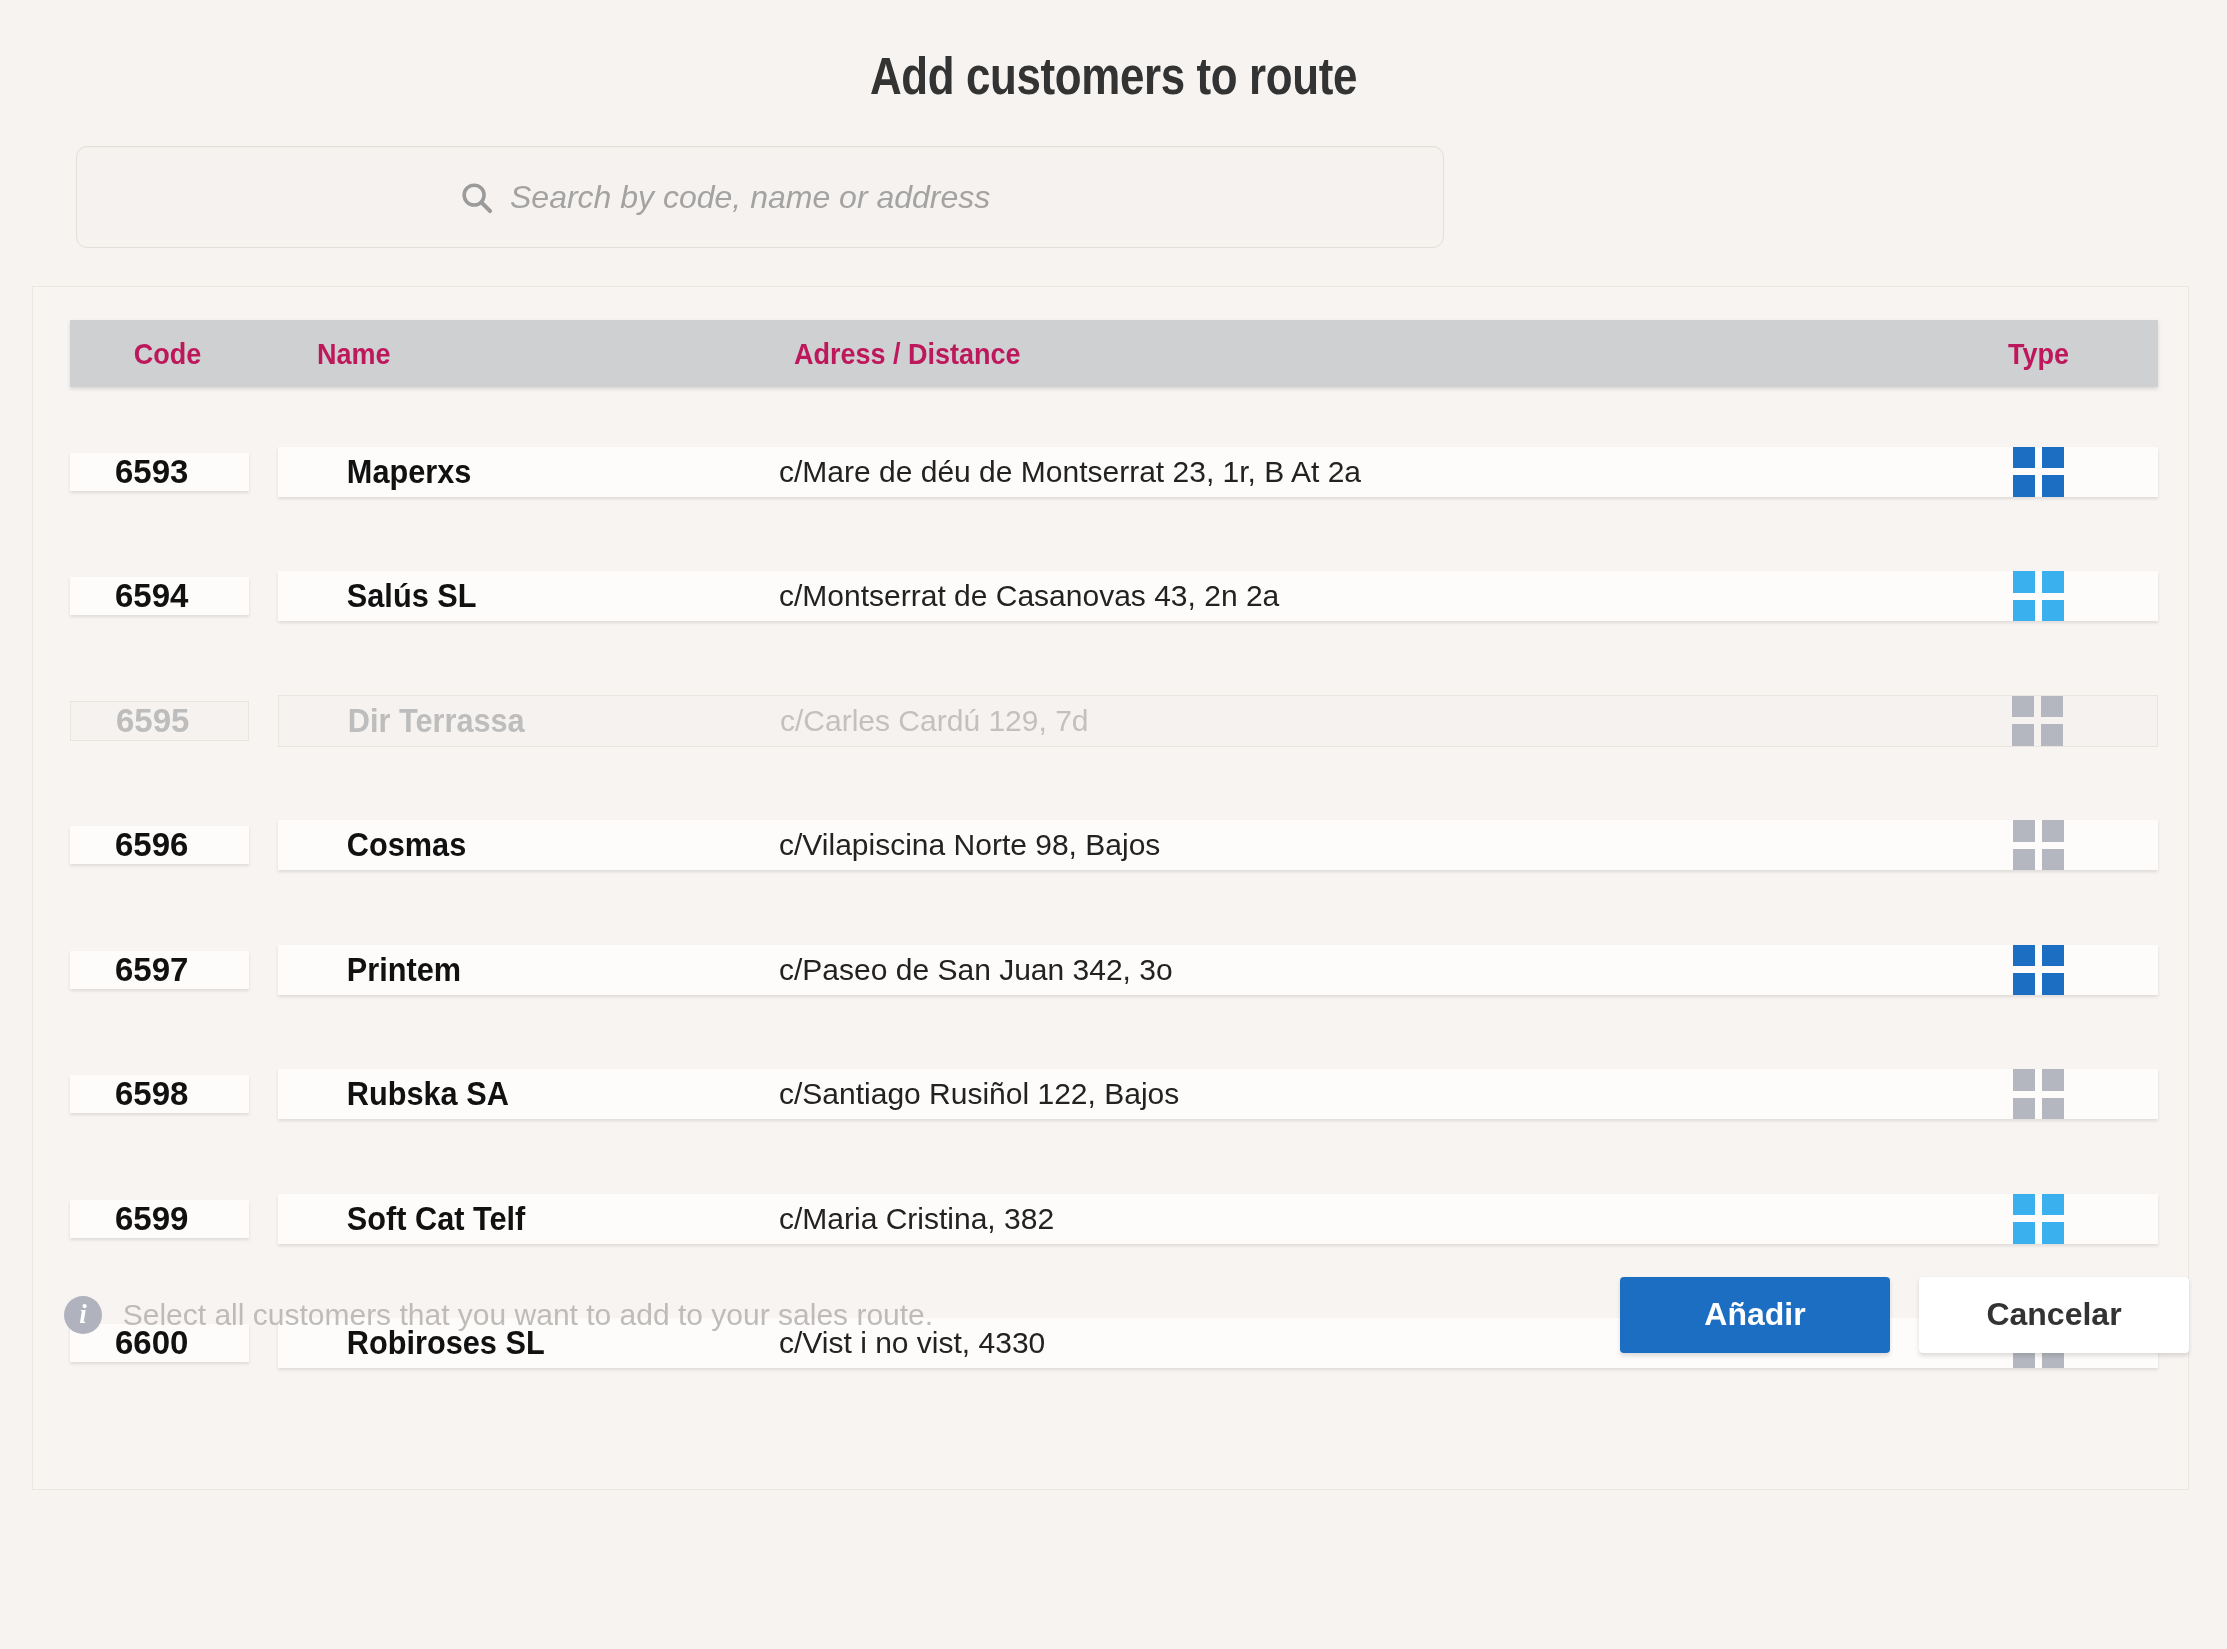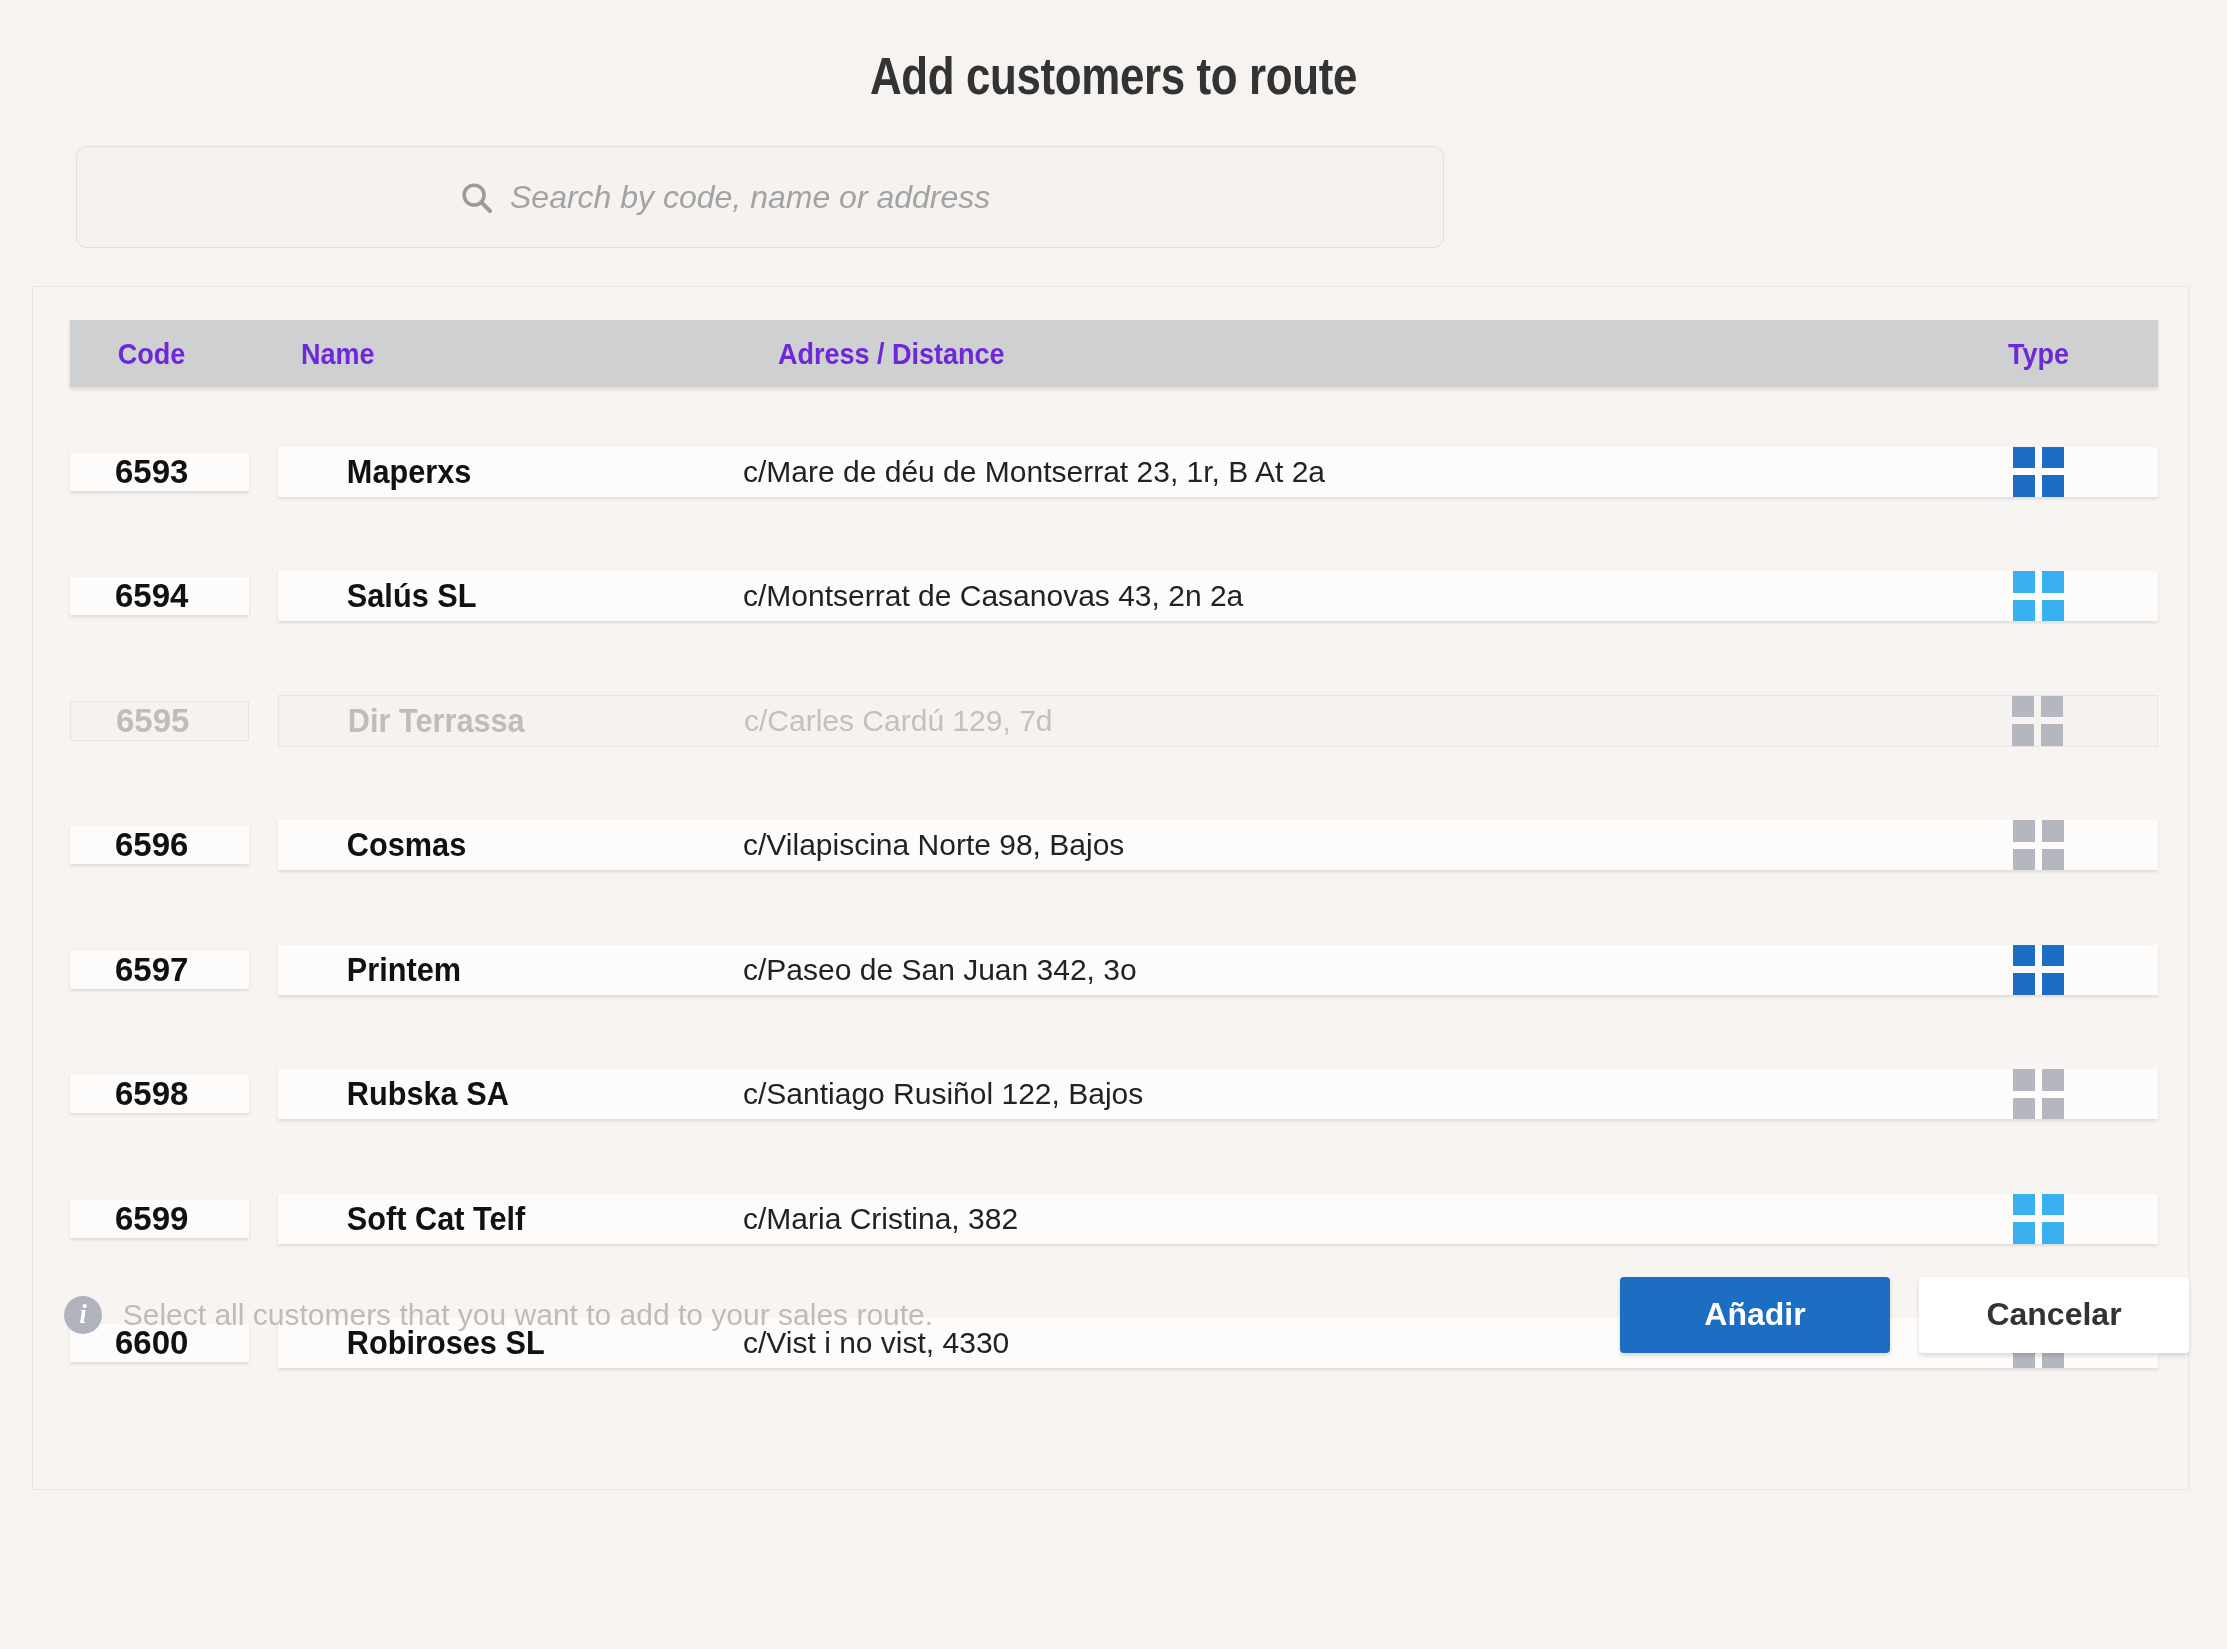--- a/index.html
+++ b/index.html
@@ -85,24 +85,25 @@
     box-sizing: border-box;
   }
 
   
   .thead {
     height: 67px;
     background: #cfd0d1;
     box-shadow: 0 2.4px 4px rgba(0,0,0,0.13);
     display: flex;
     align-items: center;
-    color: #6d28d9;
+    color: #be185d;
     font-size: 30px;
     font-weight: bold;
     box-sizing: border-box;
+    padding-left: 16px;
   }
   .th { transform: scaleX(0.9); transform-origin: left center; }
   .th.code     { width: 231px; padding-left: 53px; box-sizing: border-box; }
   .th.name     { width: 477px; box-sizing: border-box; }
   .th.address  { flex: 1 1 auto; }
   .th.type     { width: 239px; text-align: center; transform: scaleX(0.9); transform-origin: center; }
 
   
   .rows { margin-top: 29px; }
   .row {
@@ -125,20 +126,21 @@
     margin-right: 29px;
     flex: 0 0 auto;
   }
   .cell-body {
     flex: 1 1 auto;
     background: #fdfcfb;
     box-shadow: 0 1.6px 3.2px rgba(0,0,0,0.10);
     display: flex;
     align-items: center;
     box-sizing: border-box;
+    gap: 36px;
   }
   .cell-name {
     width: 465px;
     padding-left: 74px;
     box-sizing: border-box;
     font-size: 33px;
     font-weight: bold;
     color: #111111;
     transform: scaleX(0.93);
     transform-origin: left center;

